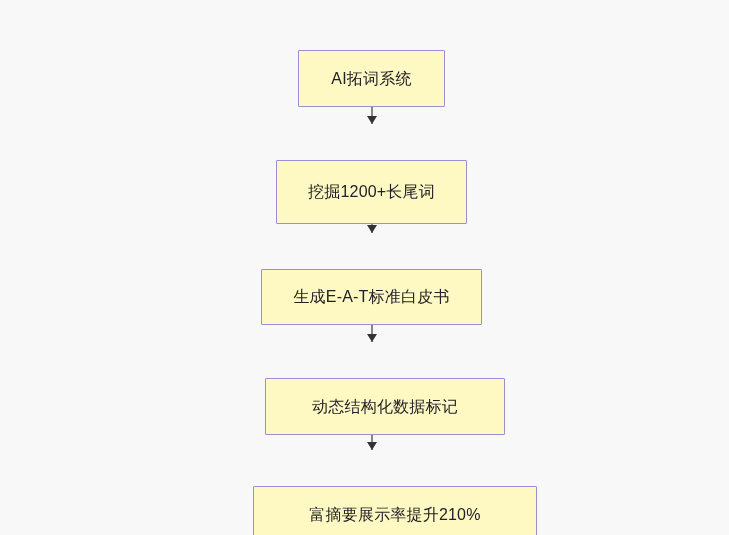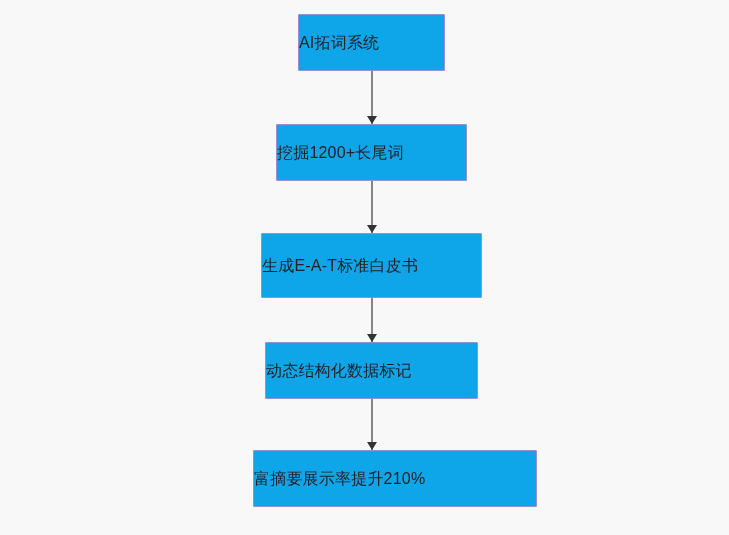--- a/index.html
+++ b/index.html
@@ -14,30 +14,32 @@
     overflow: hidden;
   }
   #flowchart-canvas {
     position: relative;
     width: 729px;
     height: 535px;
   }
   .node {
     position: absolute;
     box-sizing: border-box;
-    background: #0ea5e9;
+    background: #fef9c3;
     border: 1.6px solid #9b8fd4;
     border-radius: 1px;
     display: flex;
     align-items: center;
+    justify-content: center;
     color: #232126;
     font-size: 16px;
     letter-spacing: 0.2px;
     line-height: 1;
     white-space: nowrap;
+    margin-top: 36px;
   }
   .node-label {
     display: block;
   }
   .edge {
     position: absolute;
     width: 0;
     height: 0;
   }
   .edge-line {
@@ -79,29 +81,29 @@
 
   <div class="edge" style="left:371px; top:399px;">
     <div class="edge-line" style="height:51px;"></div>
     <div class="edge-head" style="top:43px;"></div>
   </div>
 
   <div class="node" style="left:298px; top:14px; width:147px; height:57px;">
     <span class="node-label">AI拓词系统</span>
   </div>
 
-  <div class="node" style="left:276px; top:124px; width:191px; height:57px;">
+  <div class="node" style="left:276px; top:124px; width:191px; height:64px;">
     <span class="node-label">挖掘1200+长尾词</span>
   </div>
 
-  <div class="node" style="left:261px; top:233px; width:221px; height:65px;">
+  <div class="node" style="left:261px; top:233px; width:221px; height:56px;">
     <span class="node-label">生成E-A-T标准白皮书</span>
   </div>
 
-  <div class="node" style="left:265px; top:342px; width:213px; height:57px;">
+  <div class="node" style="left:265px; top:342px; width:240px; height:57px;">
     <span class="node-label">动态结构化数据标记</span>
   </div>
 
   <div class="node" style="left:253px; top:450px; width:284px; height:57px;">
     <span class="node-label">富摘要展示率提升210%</span>
   </div>
 
 </div>
 
 </body></html>

